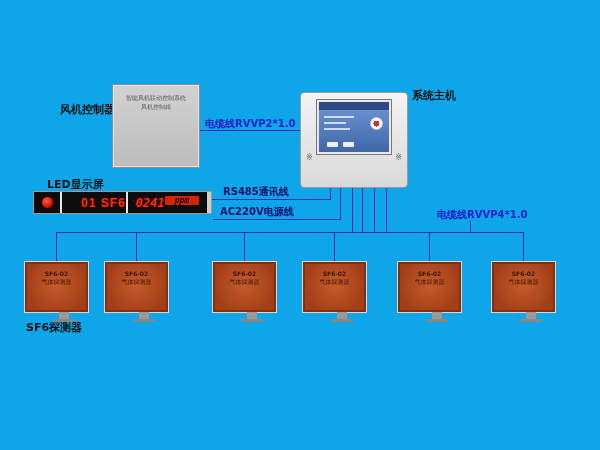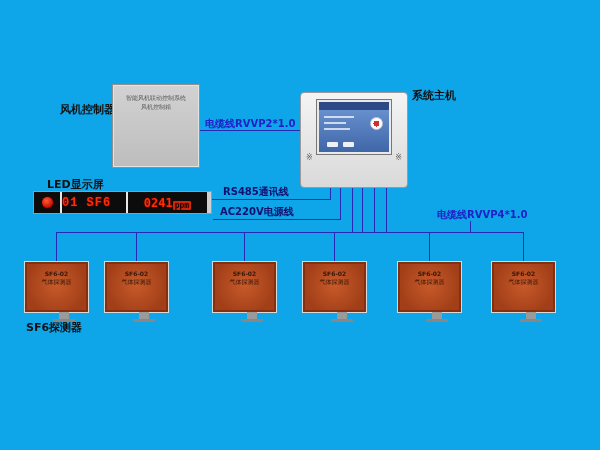--- a/index.html
+++ b/index.html
@@ -35,25 +35,25 @@
   .host-title { position:absolute; top:74px; width:100%; text-align:center;
     font-family:"DejaVu Serif", serif; font-size:9px; font-weight:bold; color:#222; letter-spacing:1px; }
 
   
   .led { left:33px; top:191px; width:179px; height:23px; background:#0c0c0c;
     border:1px solid #9a9a9a; display:flex; align-items:center; }
   .led-ind { width:26px; display:flex; justify-content:center; align-items:center; }
   .led-dot { width:13px; height:13px; border-radius:50%; border:1px solid #3a0000;
     background:radial-gradient(circle at 40% 35%, #ff5a3c, #c81400 65%, #5a0000); }
   .led-div { width:2px; height:100%; background:#e8e8e8; }
-  .led-ch { flex:0 0 64px; color:#ff2d00; font-family:Liberation Mono, monospace;
-    font-weight:bold; font-size:12px; text-align:left; letter-spacing:1px; text-shadow:0 0 2px #900; }
+  .led-ch { flex:0 0 64px; color:#ff2d00; font-family:Liberation Sans, sans-serif;
+    font-weight:bold; font-size:12px; text-align:right; letter-spacing:1px; text-shadow:0 0 2px #900; }
   .led-val { flex:1; color:#ff2d00; font-family:"DejaVu Sans Mono", monospace; font-weight:bold;
-    font-size:12px; display:flex; align-items:flex-end; justify-content:center; gap:0; text-shadow:0 0 2px #900; }
-  .led-unit { background:#d42400; color:#1a0000; font-size:8px; font-weight:bold; padding:0 2px; border-radius:1px; text-shadow:none; }
+    font-size:12px; display:flex; align-items:flex-start; justify-content:center; gap:0; text-shadow:0 0 2px #900;font-style:italic; }
+  .led-unit { background:#d42400; color:#1a0000; font-size:8px; font-weight:bold; padding:0 10px; border-radius:1px; text-shadow:none; }
   .led-cap { width:4px; height:100%; background:#cfcfcf; }
 
   
   .det { top:262px; width:63px; height:62px; }
   .det-screen { width:63px; height:50px;
     background:radial-gradient(circle at 50% 45%, #c85a2a, #a23f18 78%);
     border:2px solid #832f10; box-shadow:0 0 0 1px #d9d9d9; }
   .det-t1 { font-size:6px; line-height:8px; color:#35160a; text-align:center; margin-top:6px; font-weight:bold; }
   .det-t2 { font-size:6px; line-height:8px; color:#35160a; text-align:center; }
   .det-stand { position:absolute; left:34px; top:50px; width:10px; height:7px; background:#9a9a9a; }

